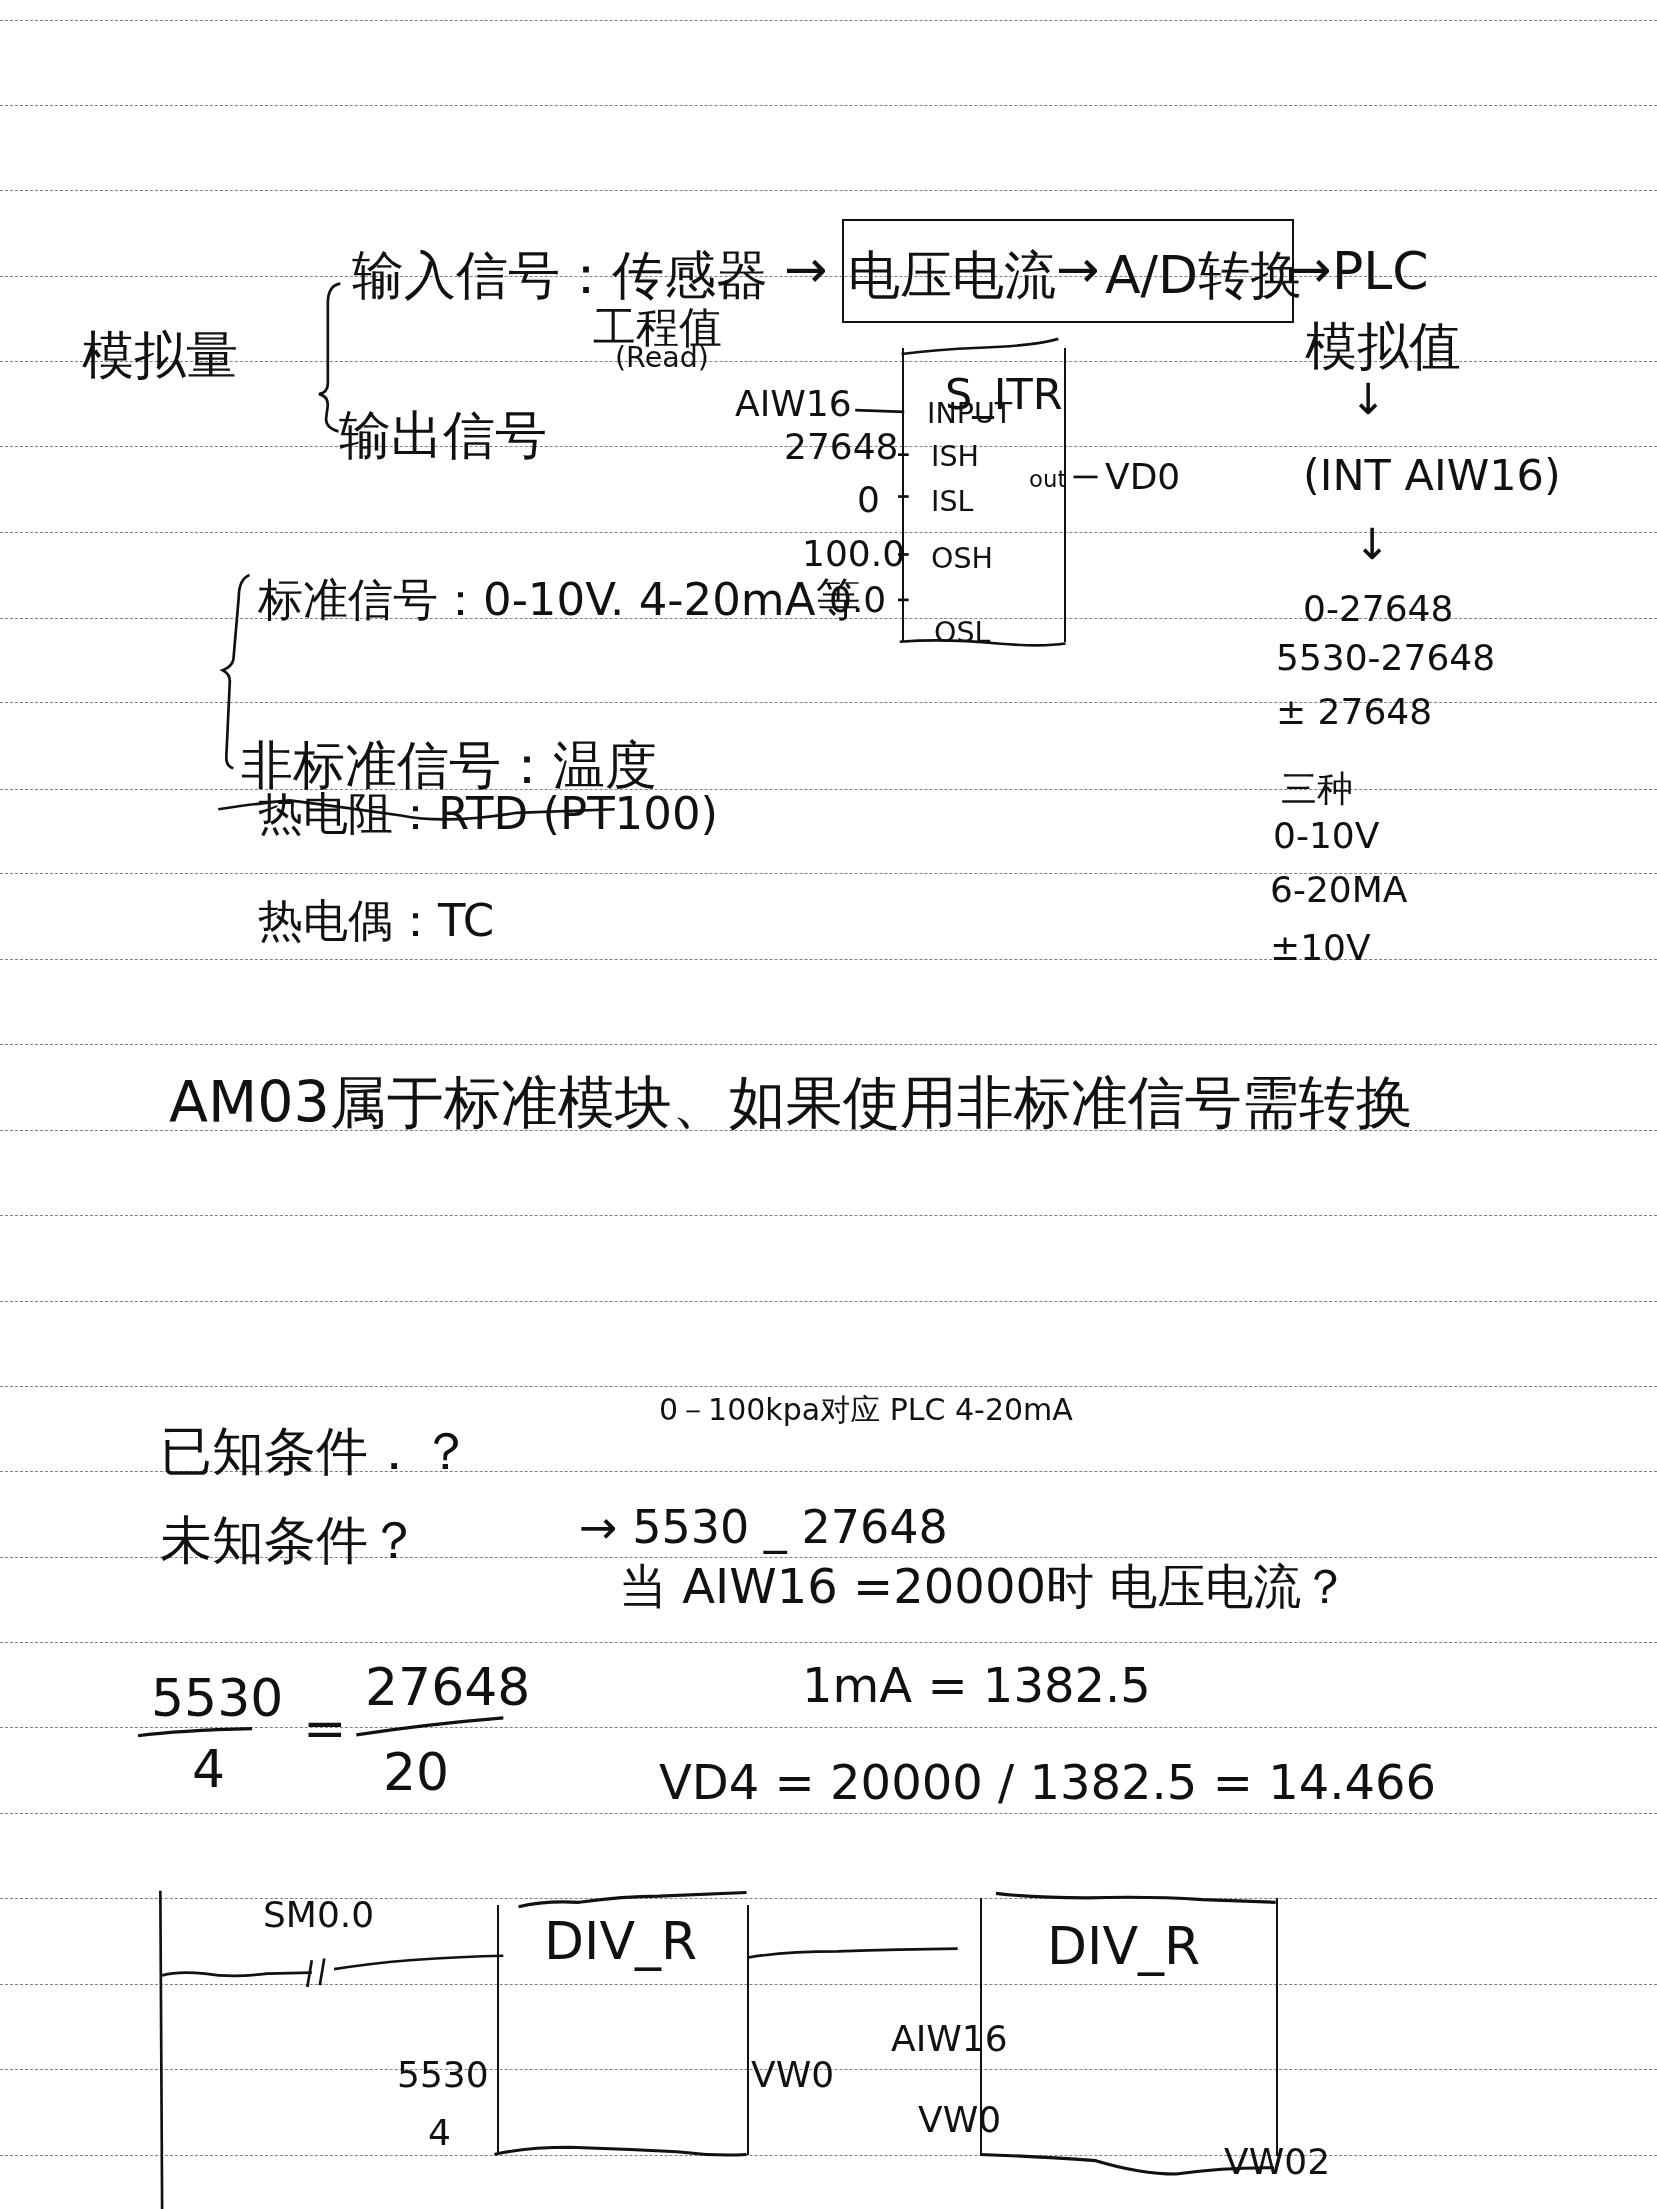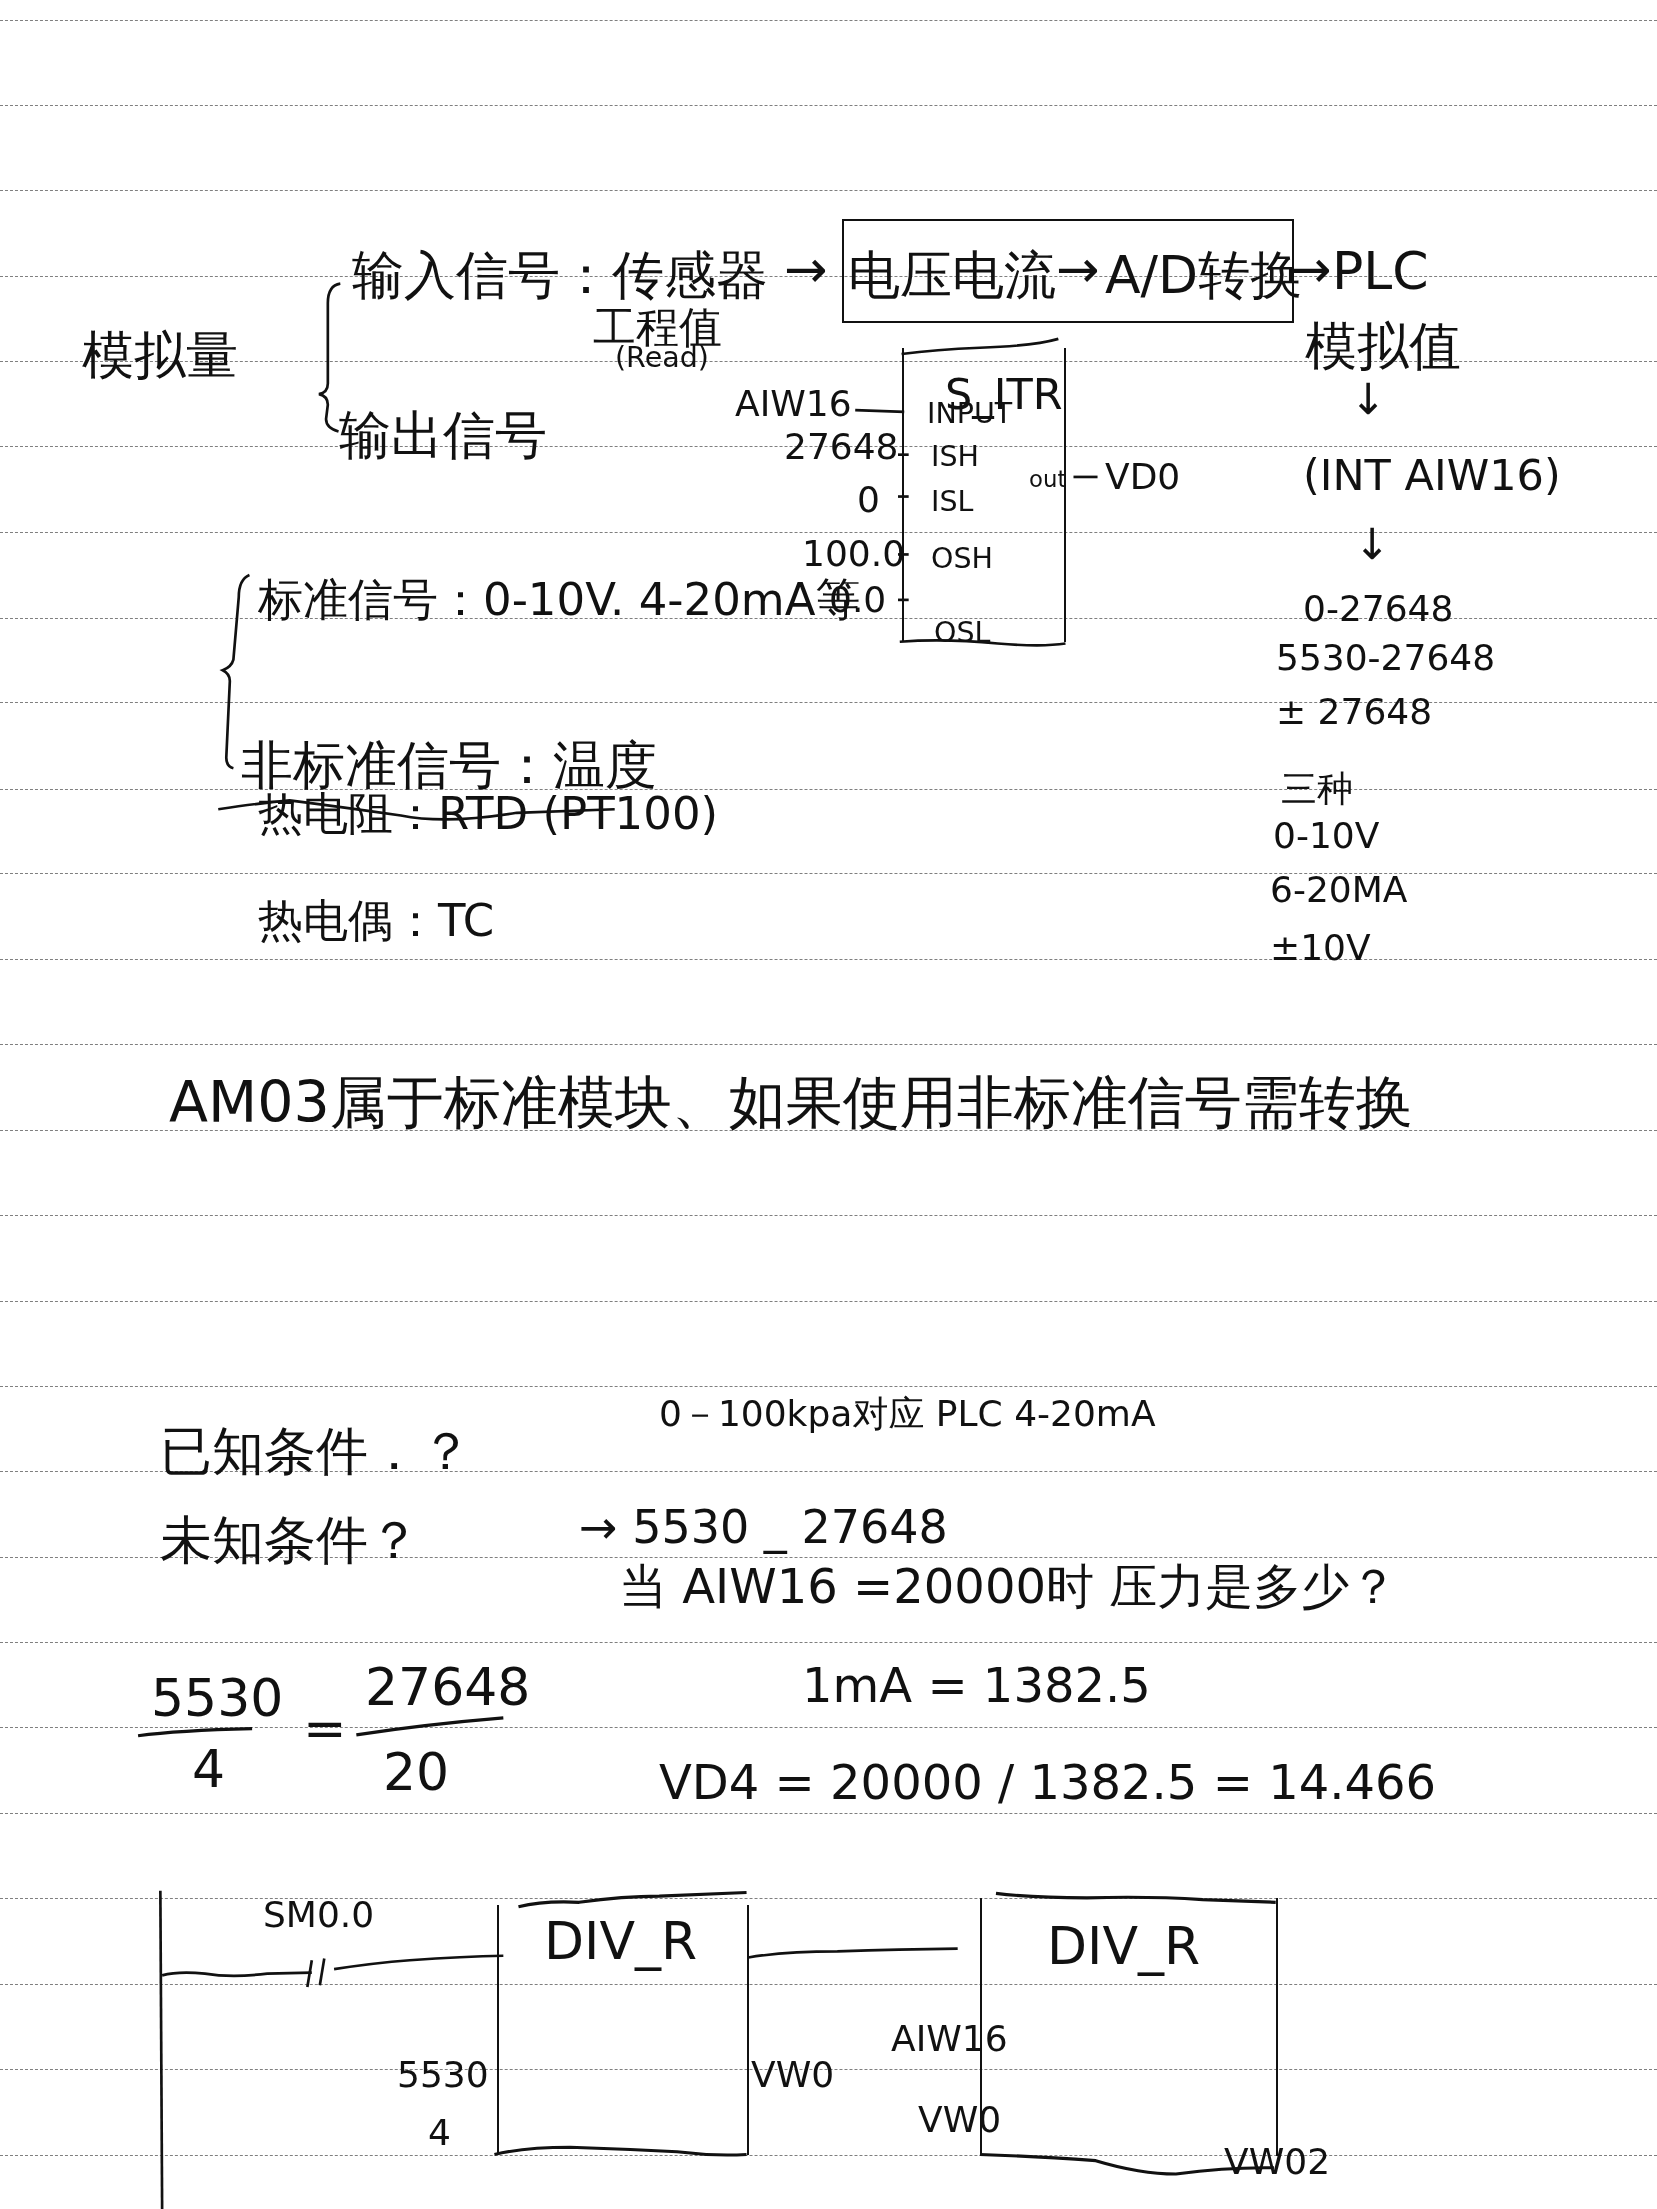--- a/index.html
+++ b/index.html
@@ -133,23 +133,23 @@
 
 <div class="hw big" style="left:258px; top:570px; font-size:45px;">标准信号：0-10V. 4-20mA等</div>
 <div class="hw big" style="left:241px; top:731px;">非标准信号：温度</div>
 <div class="hw big" style="left:258px; top:784px; font-size:45px;">热电阻：RTD (PT100)</div>
 <div class="hw big" style="left:258px; top:891px; font-size:45px;">热电偶：TC</div>
 
 <div class="hw big" style="left:169px; top:1065px; font-size:57px;">AM03属于标准模块、如果使用非标准信号需转换</div>
 
 <div class="hw big" style="left:160px; top:1417px;">已知条件．？</div>
 <div class="hw big" style="left:160px; top:1506px;">未知条件？</div>
-<div class="hw big" style="left:659px; top:1390px; font-size:36px;">0－100kpa对应 PLC 4-20mA</div>
+<div class="hw big" style="left:659px; top:1390px; font-size:30px;">0－100kpa对应 PLC 4-20mA</div>
 <div class="hw big" style="left:579px; top:1472px; font-size:46px;margin-top:28px;">→ 5530 _ 27648</div>
-<div class="hw big" style="left:619px; top:1555px; font-size:48px;">当 AIW16 =20000时 压力是多少？</div>
+<div class="hw big" style="left:619px; top:1555px; font-size:48px;">当 AIW16 =20000时 电压电流？</div>
 
 <div class="hw big" style="left:151px; top:1668px;">5530</div>
 <div class="hw big" style="left:192px; top:1739px;">4</div>
 <div class="hw big" style="left:303px; top:1698px;">=</div>
 <div class="hw big" style="left:365px; top:1657px;">27648</div>
 <div class="hw big" style="left:383px; top:1742px;">20</div>
 <div class="hw big" style="left:802px; top:1657px; font-size:48px;">1mA = 1382.5</div>
 <div class="hw big" style="left:659px; top:1754px; font-size:48px;">VD4 = 20000 / 1382.5 = 14.466</div>
 
 <div class="hw sm" style="left:263px; top:1894px;">SM0.0</div>

